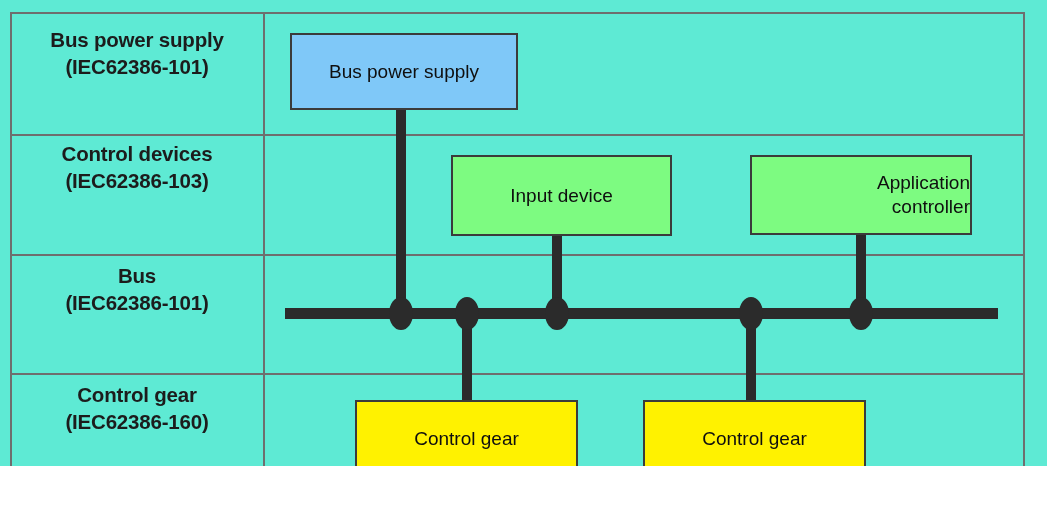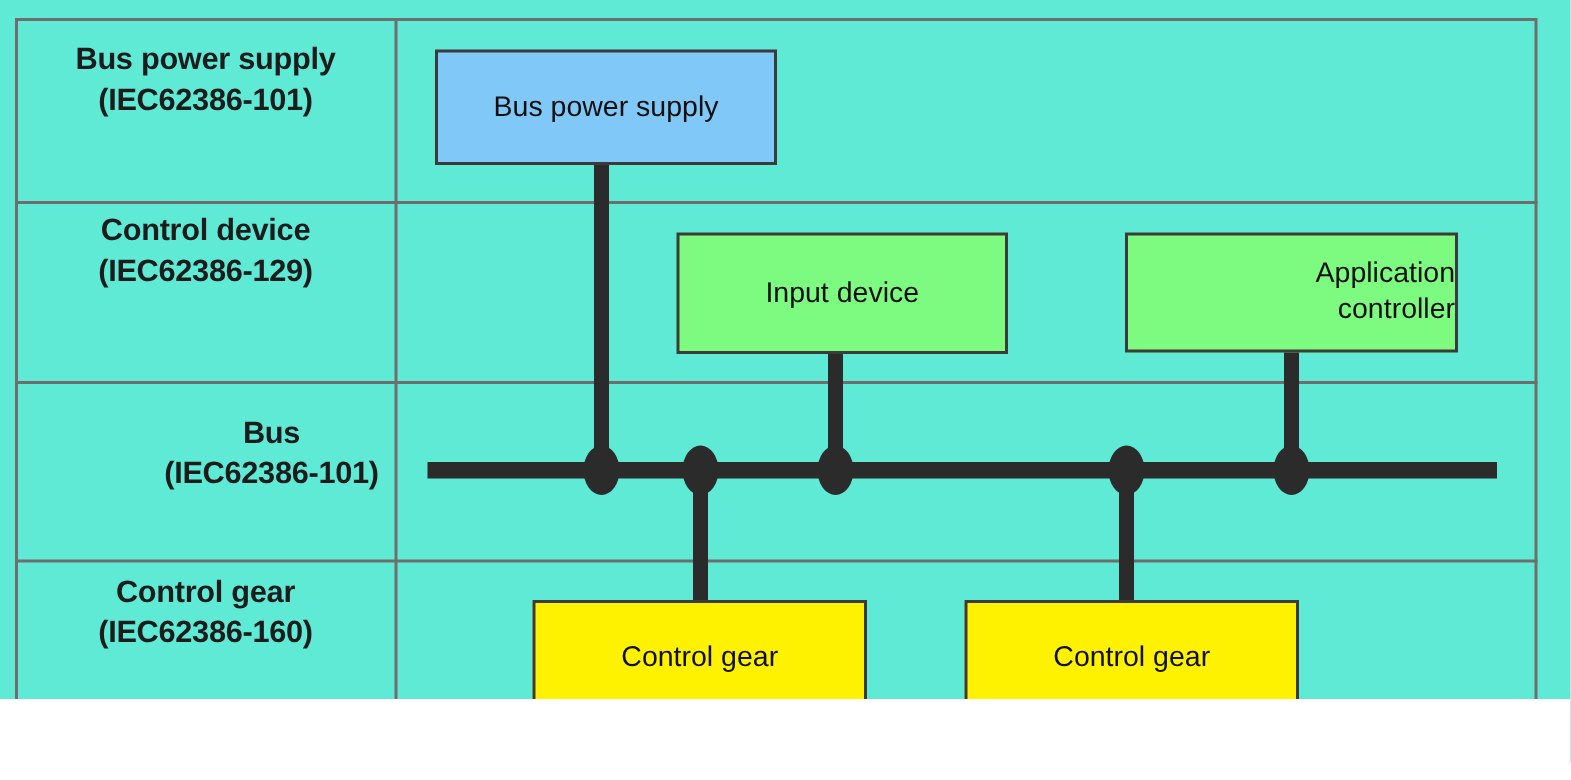--- a/index.html
+++ b/index.html
@@ -108,25 +108,25 @@
   <div class="row-divider" style="top:134px;"></div>
   <div class="row-divider" style="top:254px;"></div>
   <div class="row-divider" style="top:373px;"></div>
 
   <div class="row-label" style="top:26px;">
     <span>Bus power supply</span>
     <span class="l2">(IEC62386-101)</span>
   </div>
 
   <div class="row-label" style="top:140px;">
-    <span>Control device</span>
-    <span class="l2">(IEC62386-129)</span>
+    <span>Control devices</span>
+    <span class="l2">(IEC62386-103)</span>
   </div>
 
-  <div class="row-label" style="top:275px;padding-left:44px;">
+  <div class="row-label" style="top:262px;">
     <span>Bus</span>
     <span class="l2">(IEC62386-101)</span>
   </div>
 
   <div class="row-label" style="top:381px;">
     <span>Control gear</span>
     <span class="l2">(IEC62386-160)</span>
   </div>
 
   <div class="bus-line" style="left:285px; top:308px; width:713px; height:11px;"></div>

